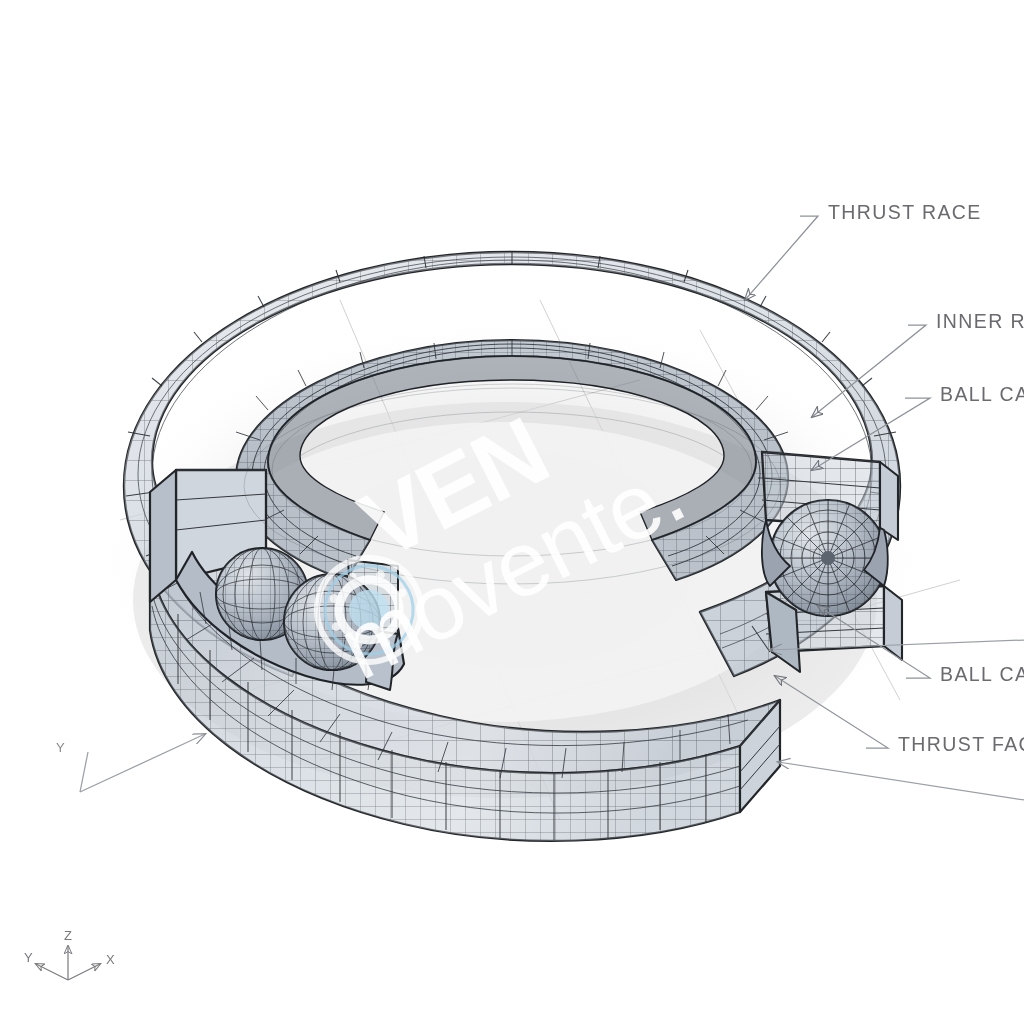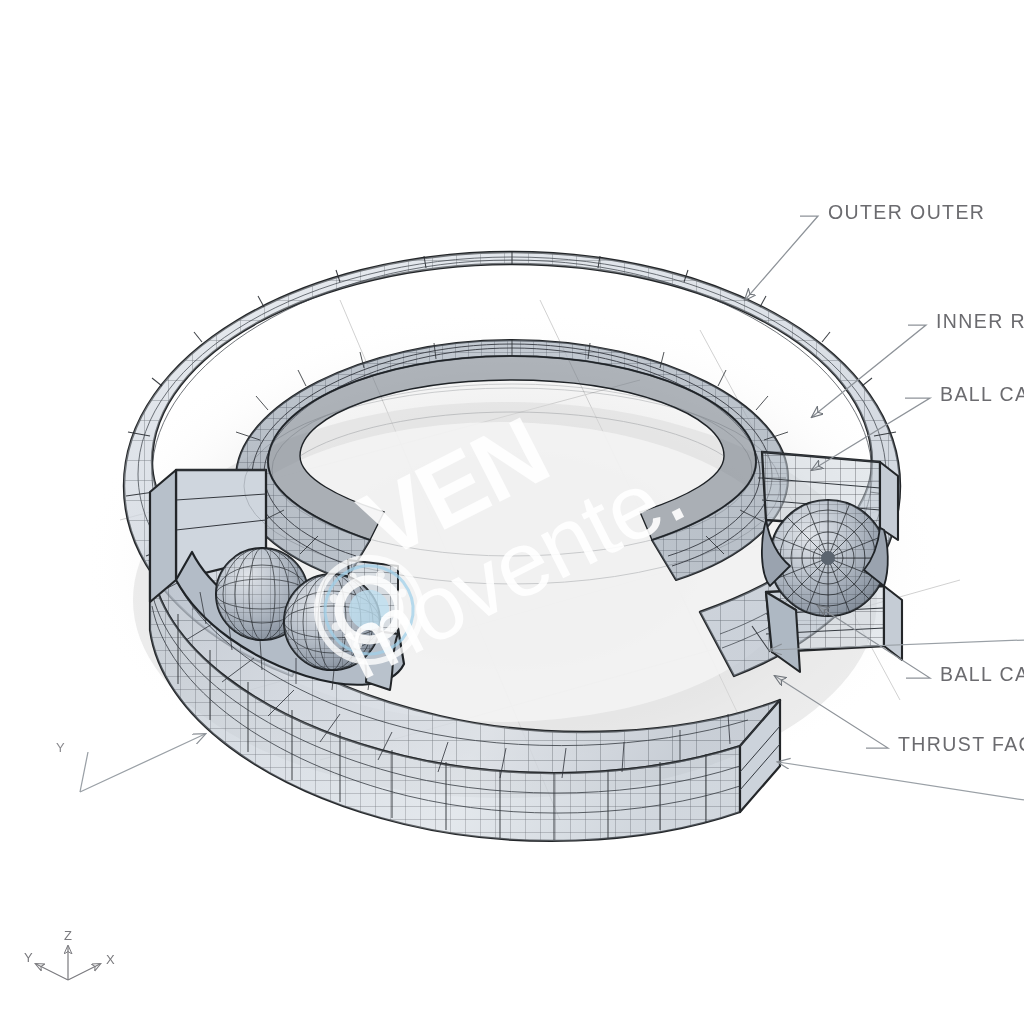--- a/index.html
+++ b/index.html
@@ -475,21 +475,21 @@
         <path d="M 1024,800 L 778,762"></path>
       </g>
 
     <g>
       <path id="y-marker-line" stroke="#9aa0a6" stroke-width="1.25" fill="none" marker-end="url(#arrowHeadOpen)" d="M 80,792 L 88,752 M 80,792 L 205,734"></path>
       <text id="y-marker-text" class="y-marker-label" x="56" y="752">Y</text>
     </g>
   </svg>
 
   <div id="callout-texts">
-      <div class="callout" style="left: 828px; top: 203px;">OUTER OUTER</div>
+      <div class="callout" style="left: 828px; top: 203px;">THRUST RACE</div>
       <div class="callout" style="left: 936px; top: 312px;">INNER RA</div>
       <div class="callout" style="left: 940px; top: 385px;">BALL CA</div>
       <div class="callout" style="left: 940px; top: 665px;">BALL CA</div>
       <div class="callout" style="left: 898px; top: 735px;">THRUST FACE</div>
     </div>
 
   <svg id="gizmo" viewBox="0 0 120 80">
     <defs>
       <marker id="gizmoArrow" markerWidth="10" markerHeight="10" refX="8" refY="4" orient="auto" markerUnits="userSpaceOnUse">
         <path d="M 0,0 L 9,4 L 0,8 L 2.5,4 Z" fill="none" stroke="#7a7a7e" stroke-width="1"></path>

